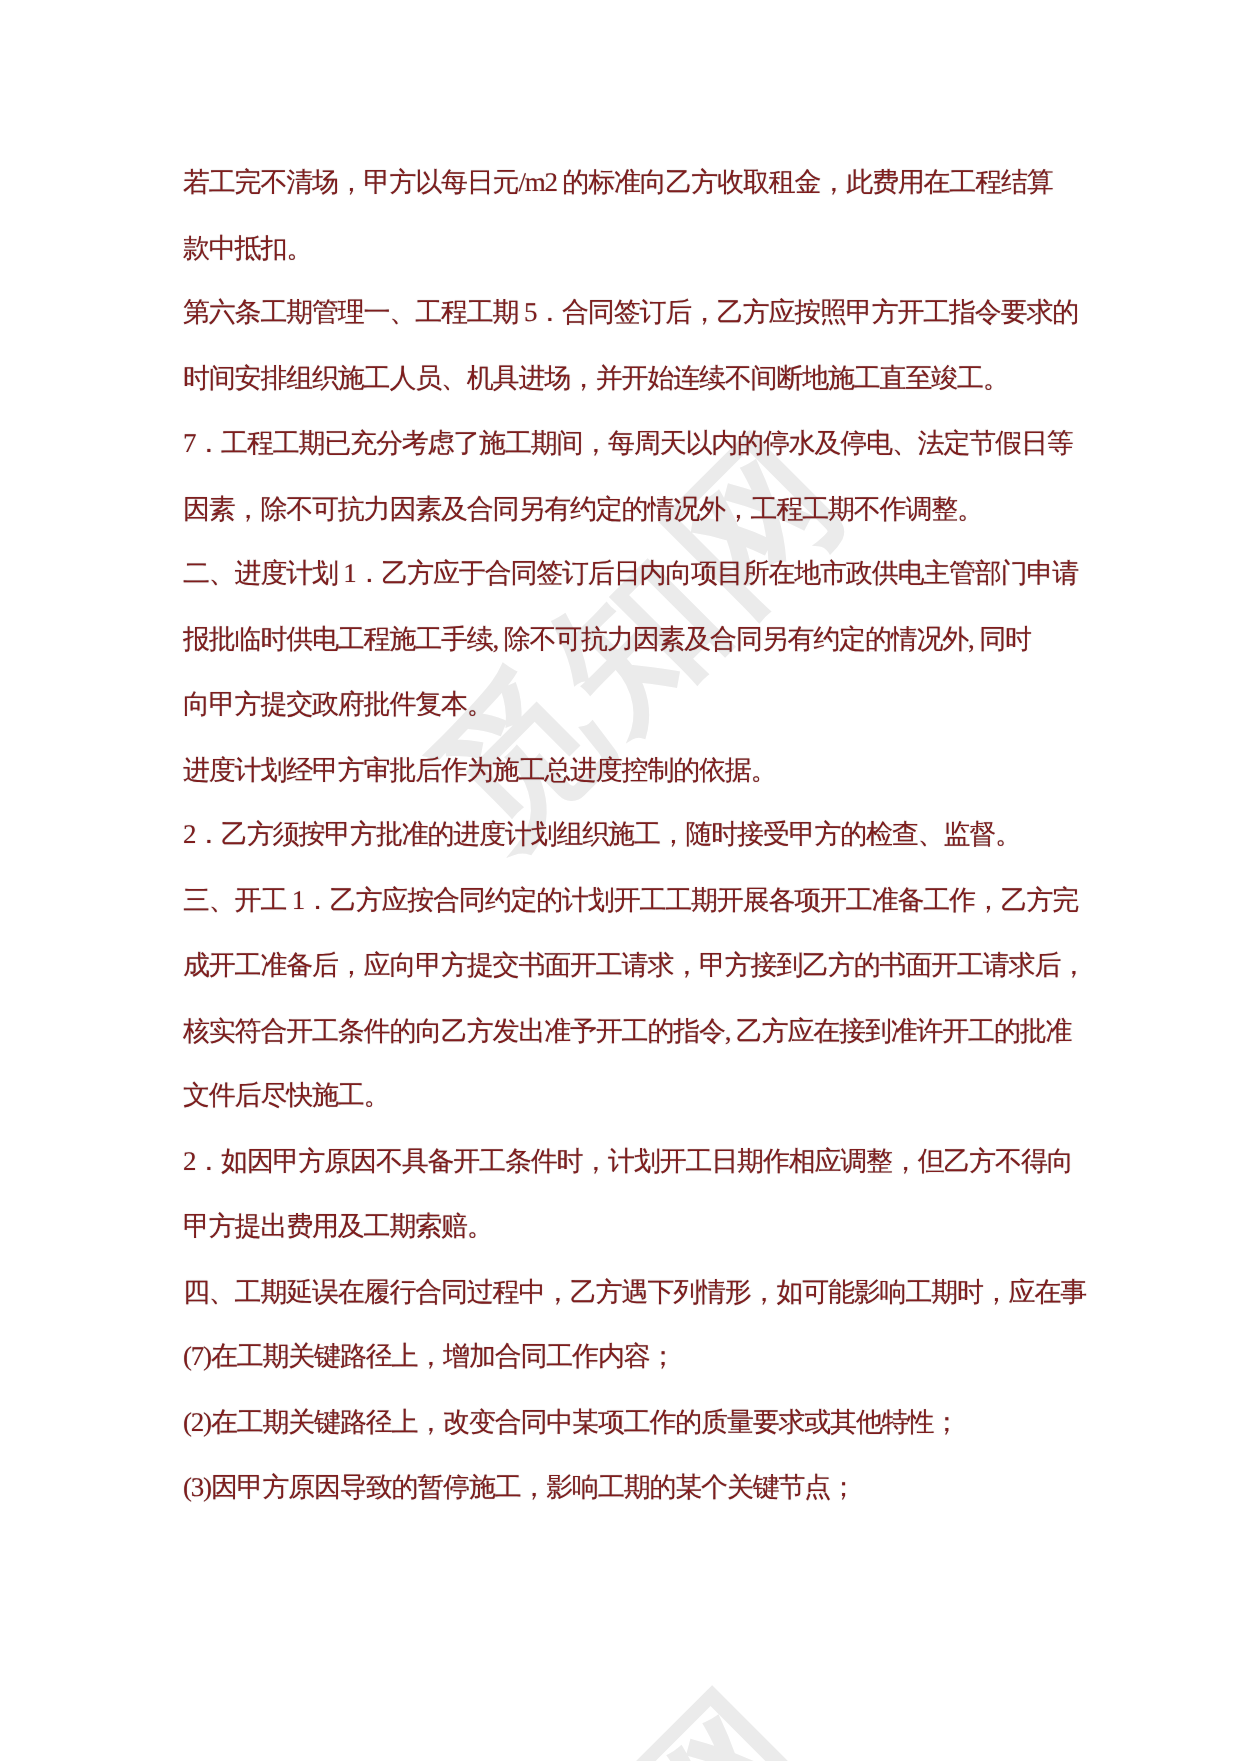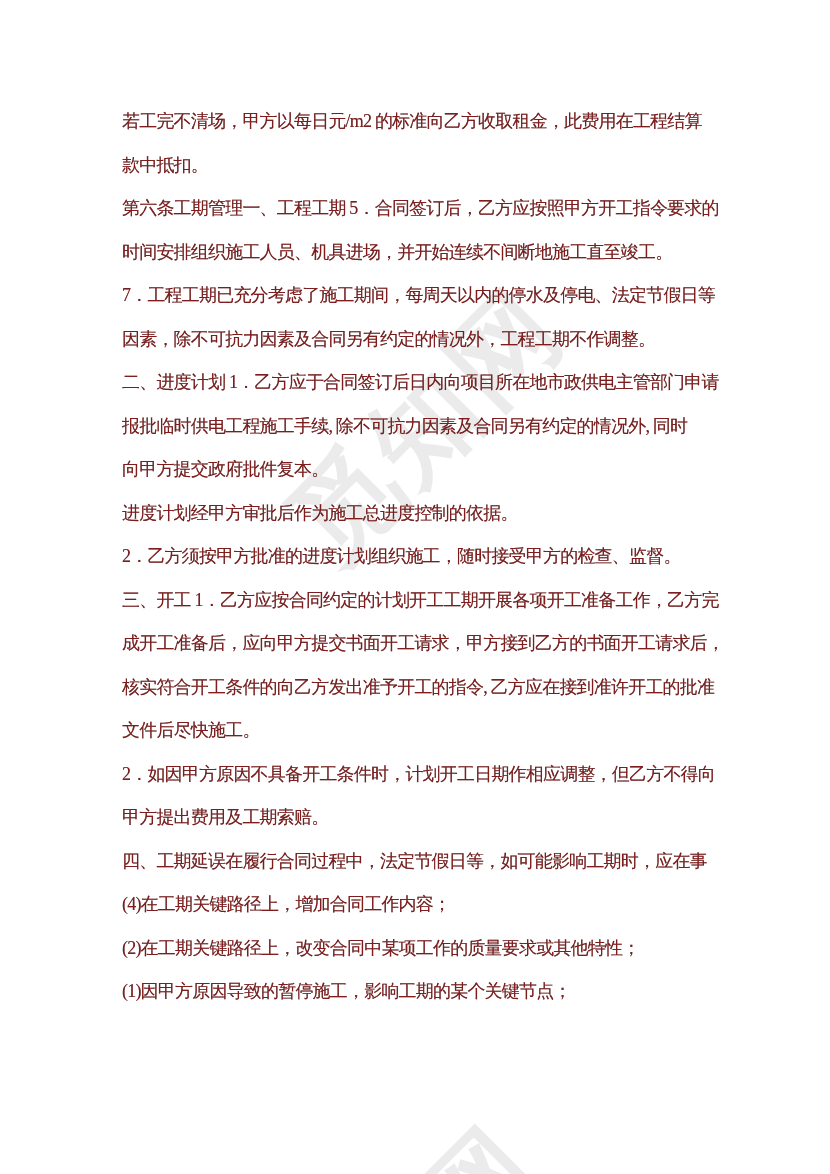--- a/index.html
+++ b/index.html
@@ -73,19 +73,19 @@
     <div class="line">报批临时供电工程施工手续, 除不可抗力因素及合同另有约定的情况外, 同时</div>
     <div class="line">向甲方提交政府批件复本。</div>
     <div class="line">进度计划经甲方审批后作为施工总进度控制的依据。</div>
     <div class="line">2．乙方须按甲方批准的进度计划组织施工，随时接受甲方的检查、监督。</div>
     <div class="line">三、开工 1．乙方应按合同约定的计划开工工期开展各项开工准备工作，乙方完</div>
     <div class="line">成开工准备后，应向甲方提交书面开工请求，甲方接到乙方的书面开工请求后，</div>
     <div class="line">核实符合开工条件的向乙方发出准予开工的指令, 乙方应在接到准许开工的批准</div>
     <div class="line">文件后尽快施工。</div>
     <div class="line">2．如因甲方原因不具备开工条件时，计划开工日期作相应调整，但乙方不得向</div>
     <div class="line">甲方提出费用及工期索赔。</div>
-    <div class="line">四、工期延误在履行合同过程中，法定节假日等，如可能影响工期时，应在事</div>
-    <div class="line">(4)在工期关键路径上，增加合同工作内容；</div>
+    <div class="line">四、工期延误在履行合同过程中，乙方遇下列情形，如可能影响工期时，应在事</div>
+    <div class="line">(7)在工期关键路径上，增加合同工作内容；</div>
     <div class="line">(2)在工期关键路径上，改变合同中某项工作的质量要求或其他特性；</div>
-    <div class="line">(1)因甲方原因导致的暂停施工，影响工期的某个关键节点；</div>
+    <div class="line">(3)因甲方原因导致的暂停施工，影响工期的某个关键节点；</div>
   </div>
 
 </div>
 
 </body></html>

